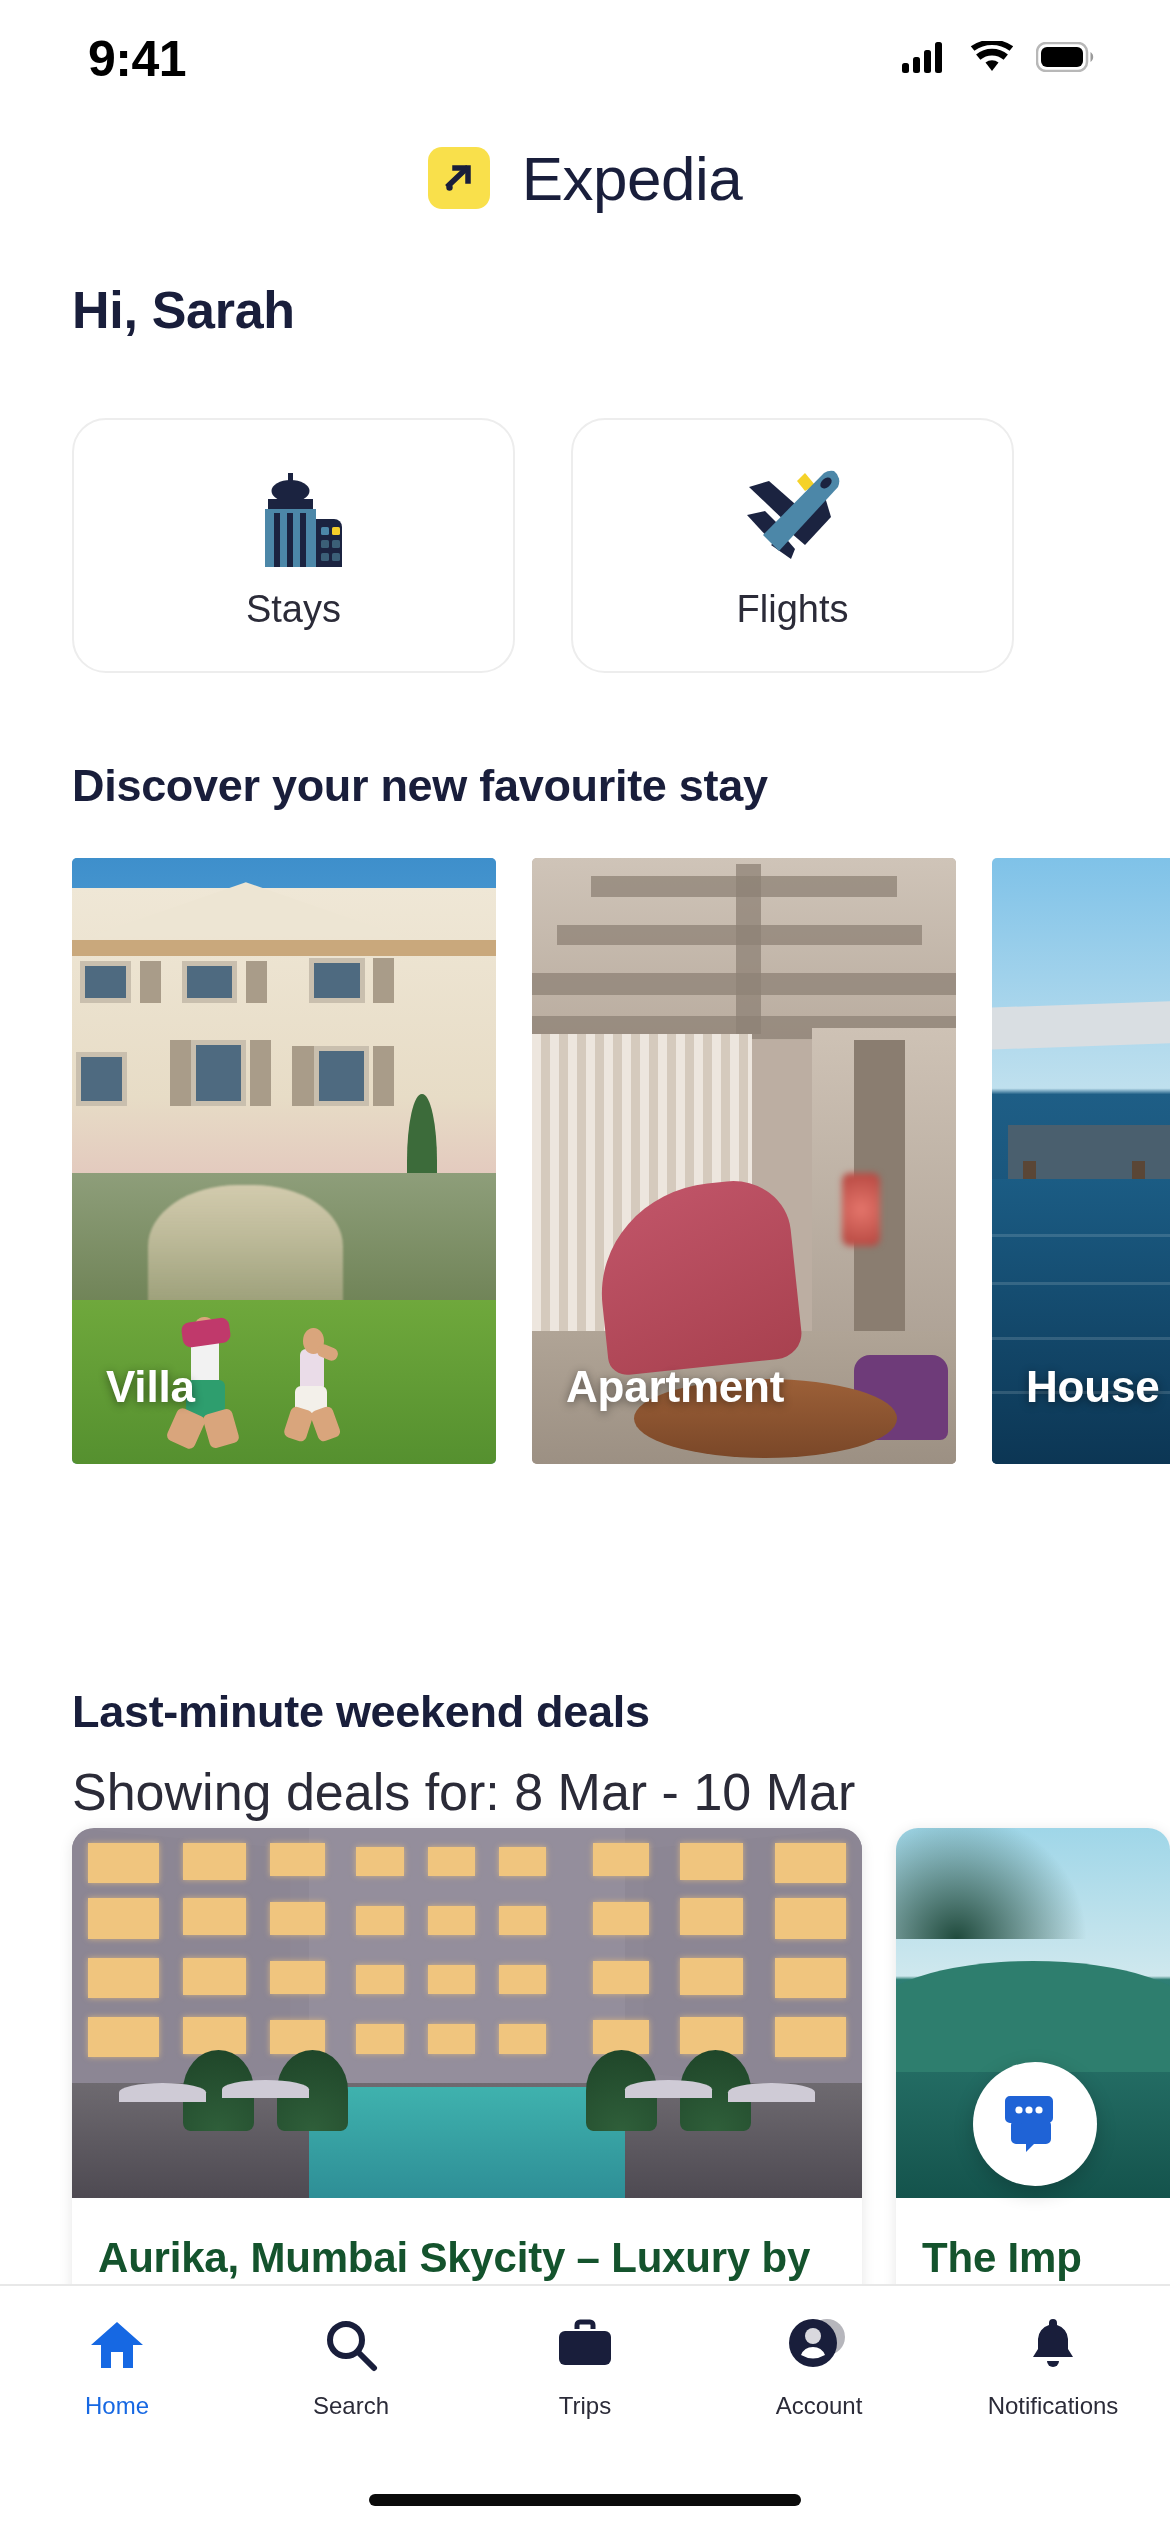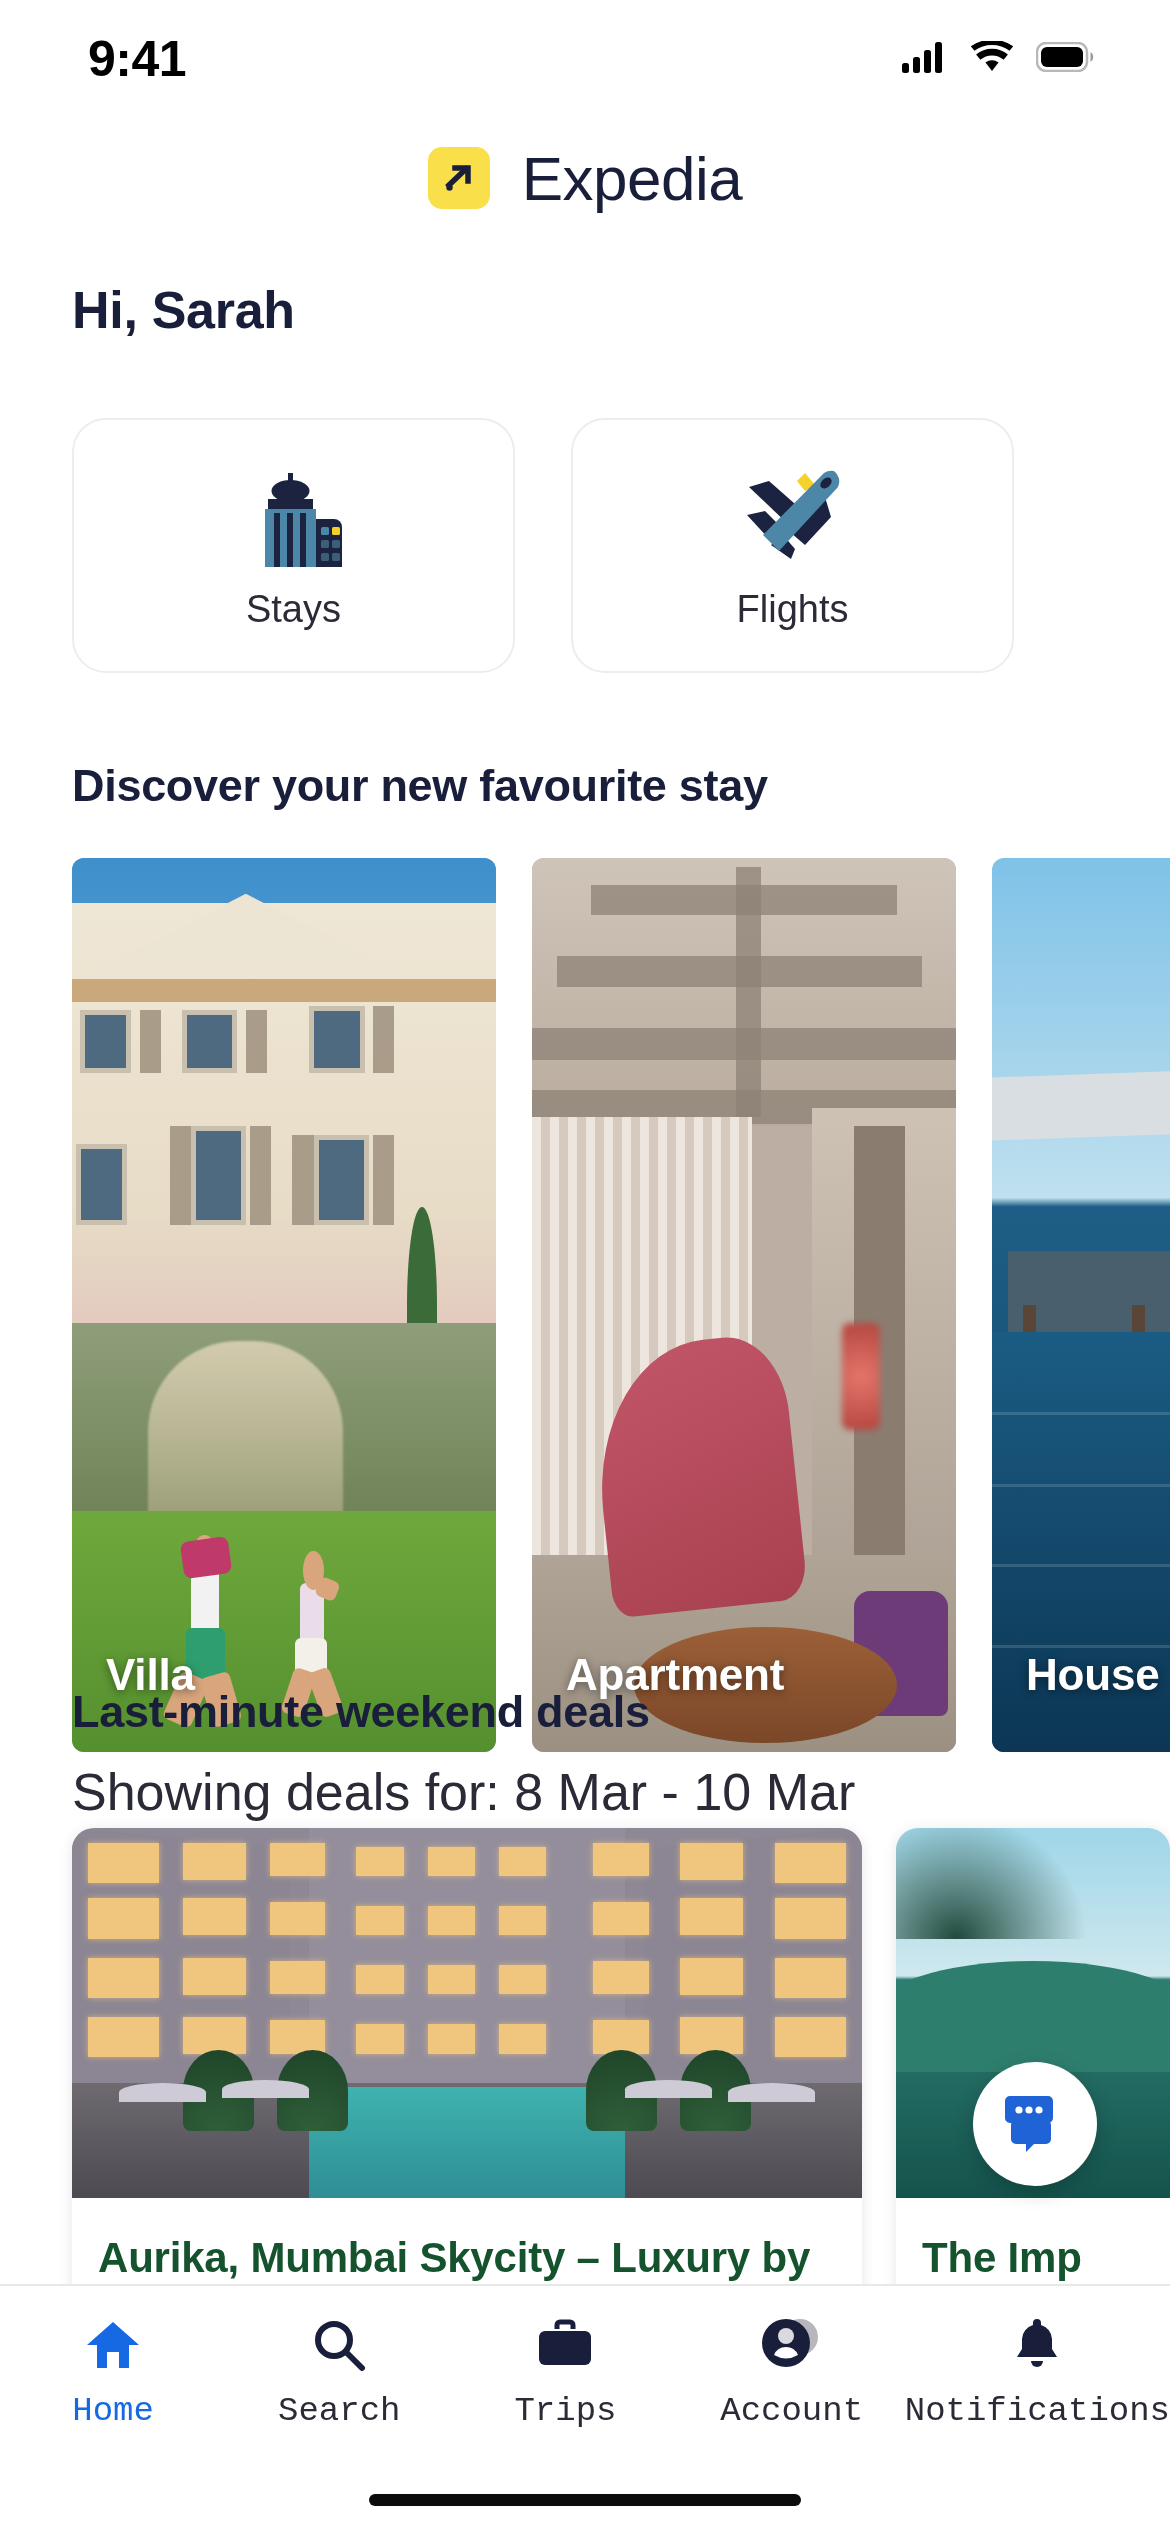--- a/index.html
+++ b/index.html
@@ -42,21 +42,21 @@
   .tile-label { font-size:38px; color:#2B2B38; }
 
   
   .sec-title { position:absolute; left:72px; font-size:45px; font-weight:700;
     color:#191E3B; letter-spacing:-0.3px; }
   .sec-sub { position:absolute; left:72px; font-size:52px; color:#2B2B38; }
 
   
   .discover { position:absolute; top:858px; left:72px; width:1098px; height:762px;
     display:flex; gap:36px; }
-  .dcard { width:424px; height:894px; border-radius:12px; overflow:hidden;
+  .dcard { width:424px; height:606px; border-radius:5px; overflow:hidden;
     position:relative; flex:0 0 auto; }
   .dcard.clip { width:260px; }
   .dcard-label { position:absolute; left:34px; bottom:52px; color:#fff;
     font-size:44px; font-weight:700; letter-spacing:-0.2px;
     text-shadow:0 2px 10px rgba(0,0,0,.45); white-space:nowrap; }
 
   
   .art-villa { position:absolute; inset:0; background:#7FB8E0; }
   .villa-sky { position:absolute; top:0; left:0; right:0; height:46%;
     background:linear-gradient(180deg,#3E8FCB 0%,#74B5E2 100%); }
@@ -156,21 +156,21 @@
     border-radius:50%; background:#fff; box-shadow:0 6px 20px rgba(0,0,0,.20);
     display:flex; align-items:center; justify-content:center; }
 
   
   .bottomnav { position:absolute; left:0; bottom:0; width:1170px; height:248px;
     background:#fff; border-top:2px solid #E8E8E8; }
   .navrow { display:flex; height:178px; }
   .navitem { flex:1; display:flex; flex-direction:column; align-items:center;
     justify-content:flex-start; padding-top:28px; gap:16px; }
   .nav-ico { height:62px; display:flex; align-items:center; justify-content:center; }
-  .nav-label { font-size:34px; color:#2B2B38;font-family:Liberation Mono, monospace; }
+  .nav-label { font-size:24px; color:#2B2B38; }
   .navitem.active .nav-label { color:#1668E3; }
   .homebar { position:absolute; bottom:26px; left:50%; transform:translateX(-50%);
     width:432px; height:12px; border-radius:8px; background:#0B0B0B; }
 </style>
 </head>
 <body>
 
 <div class="phone">
 
   <div class="statusbar">

